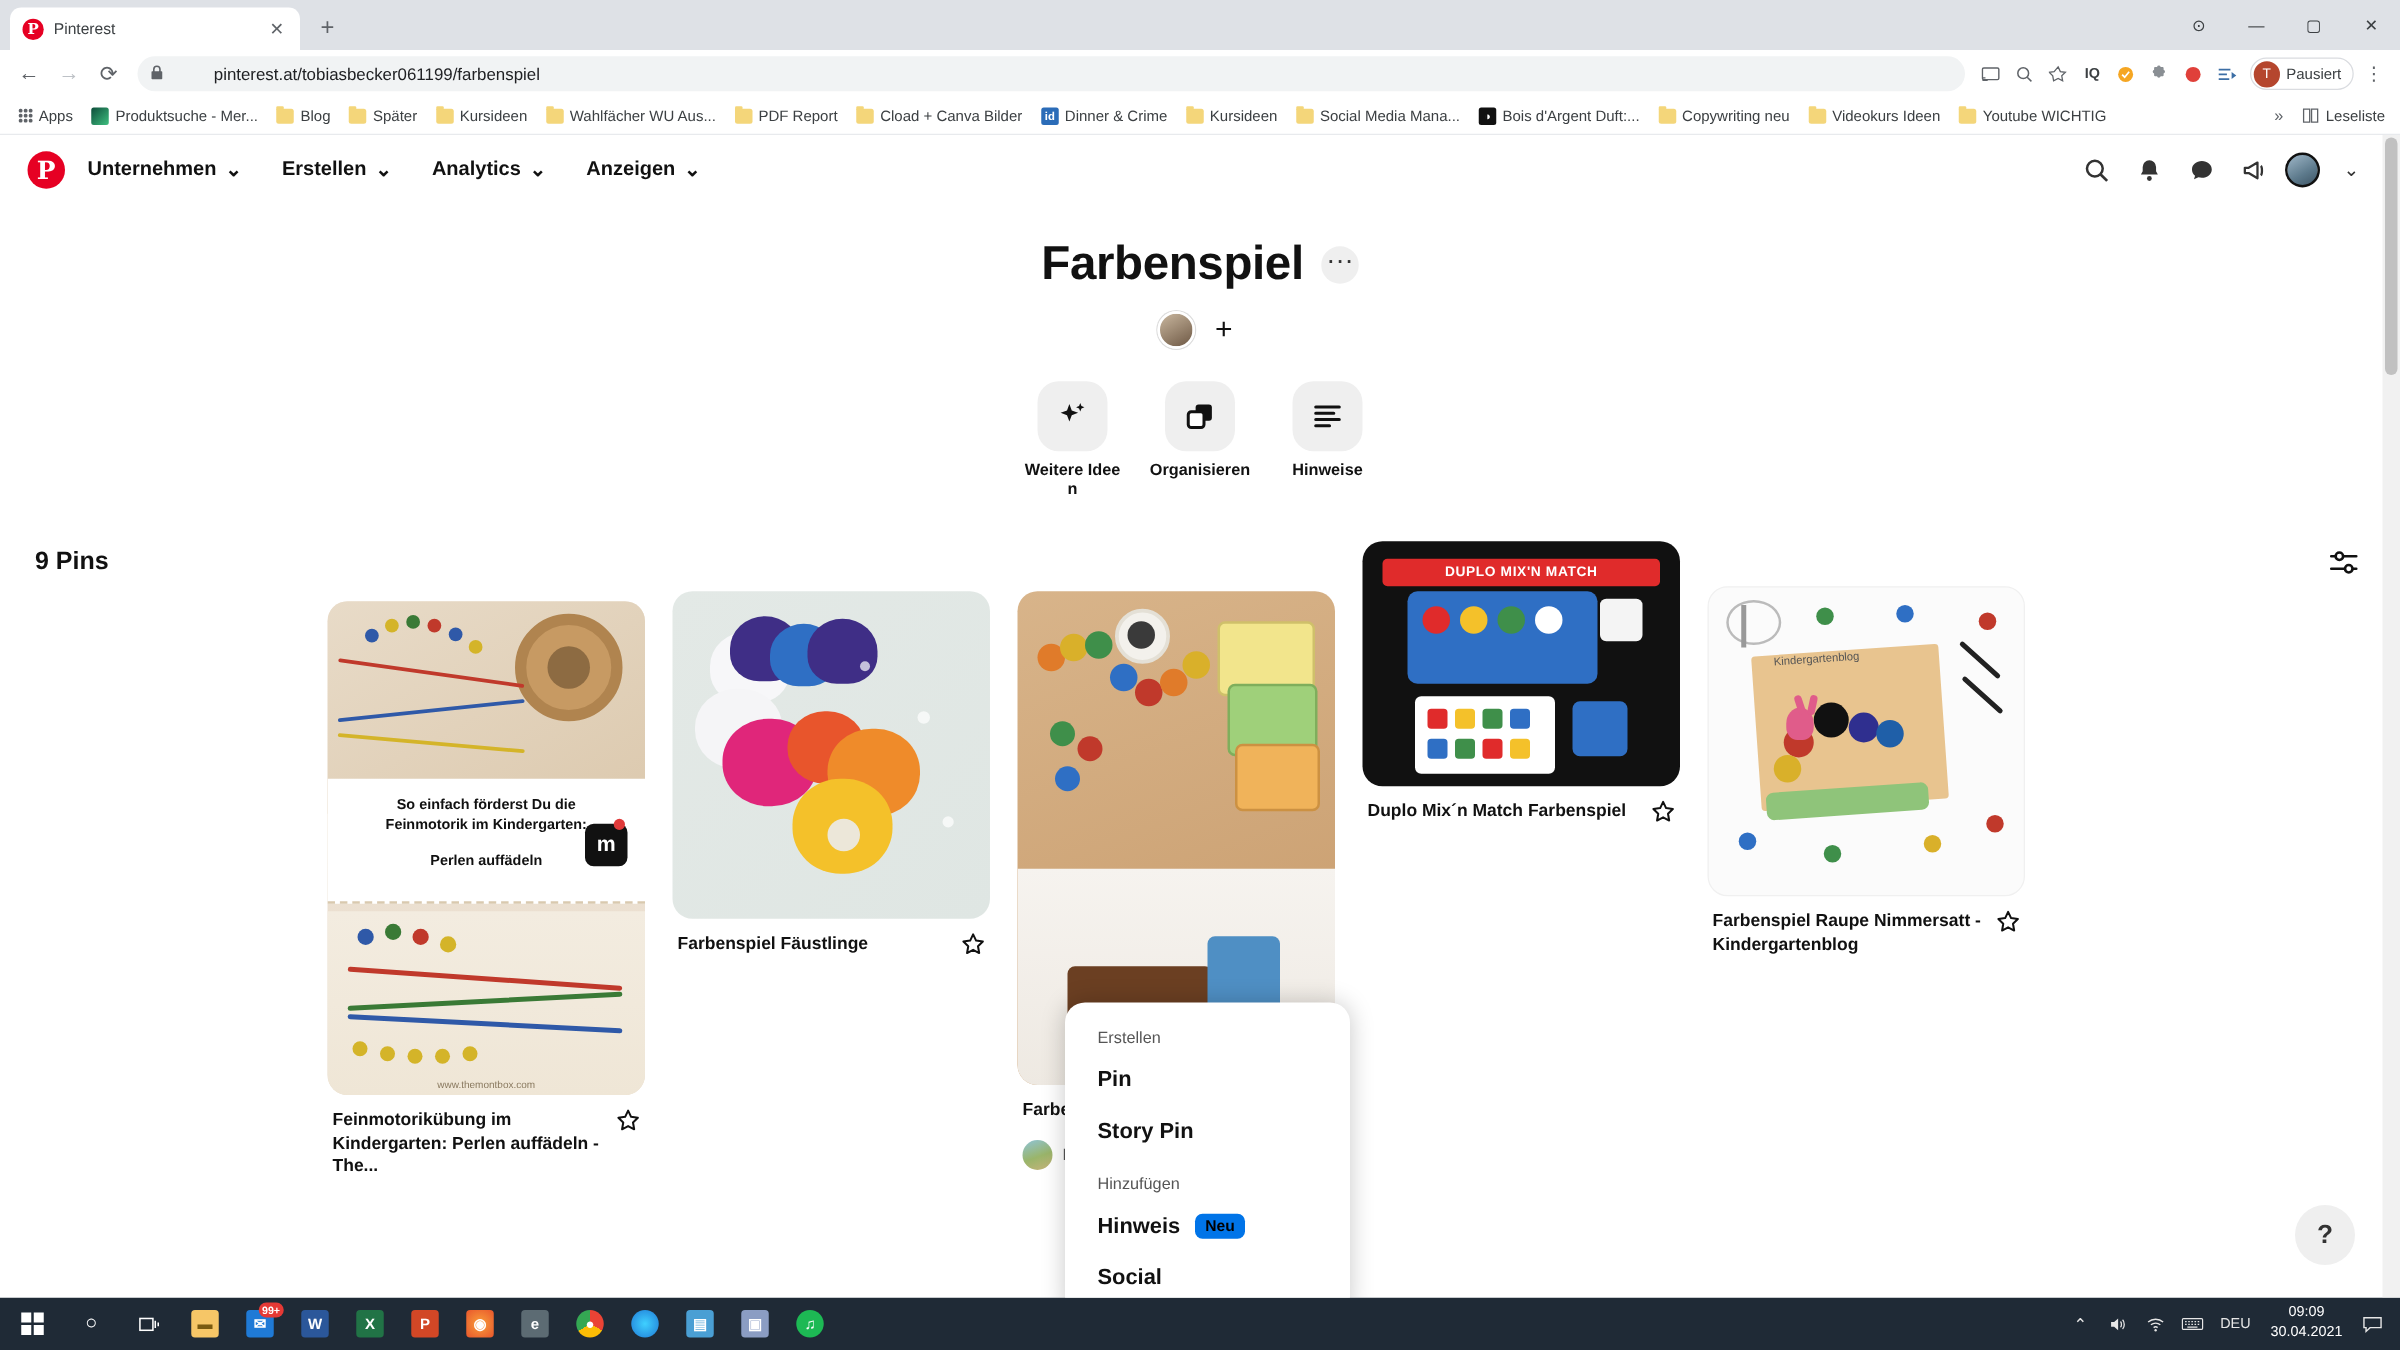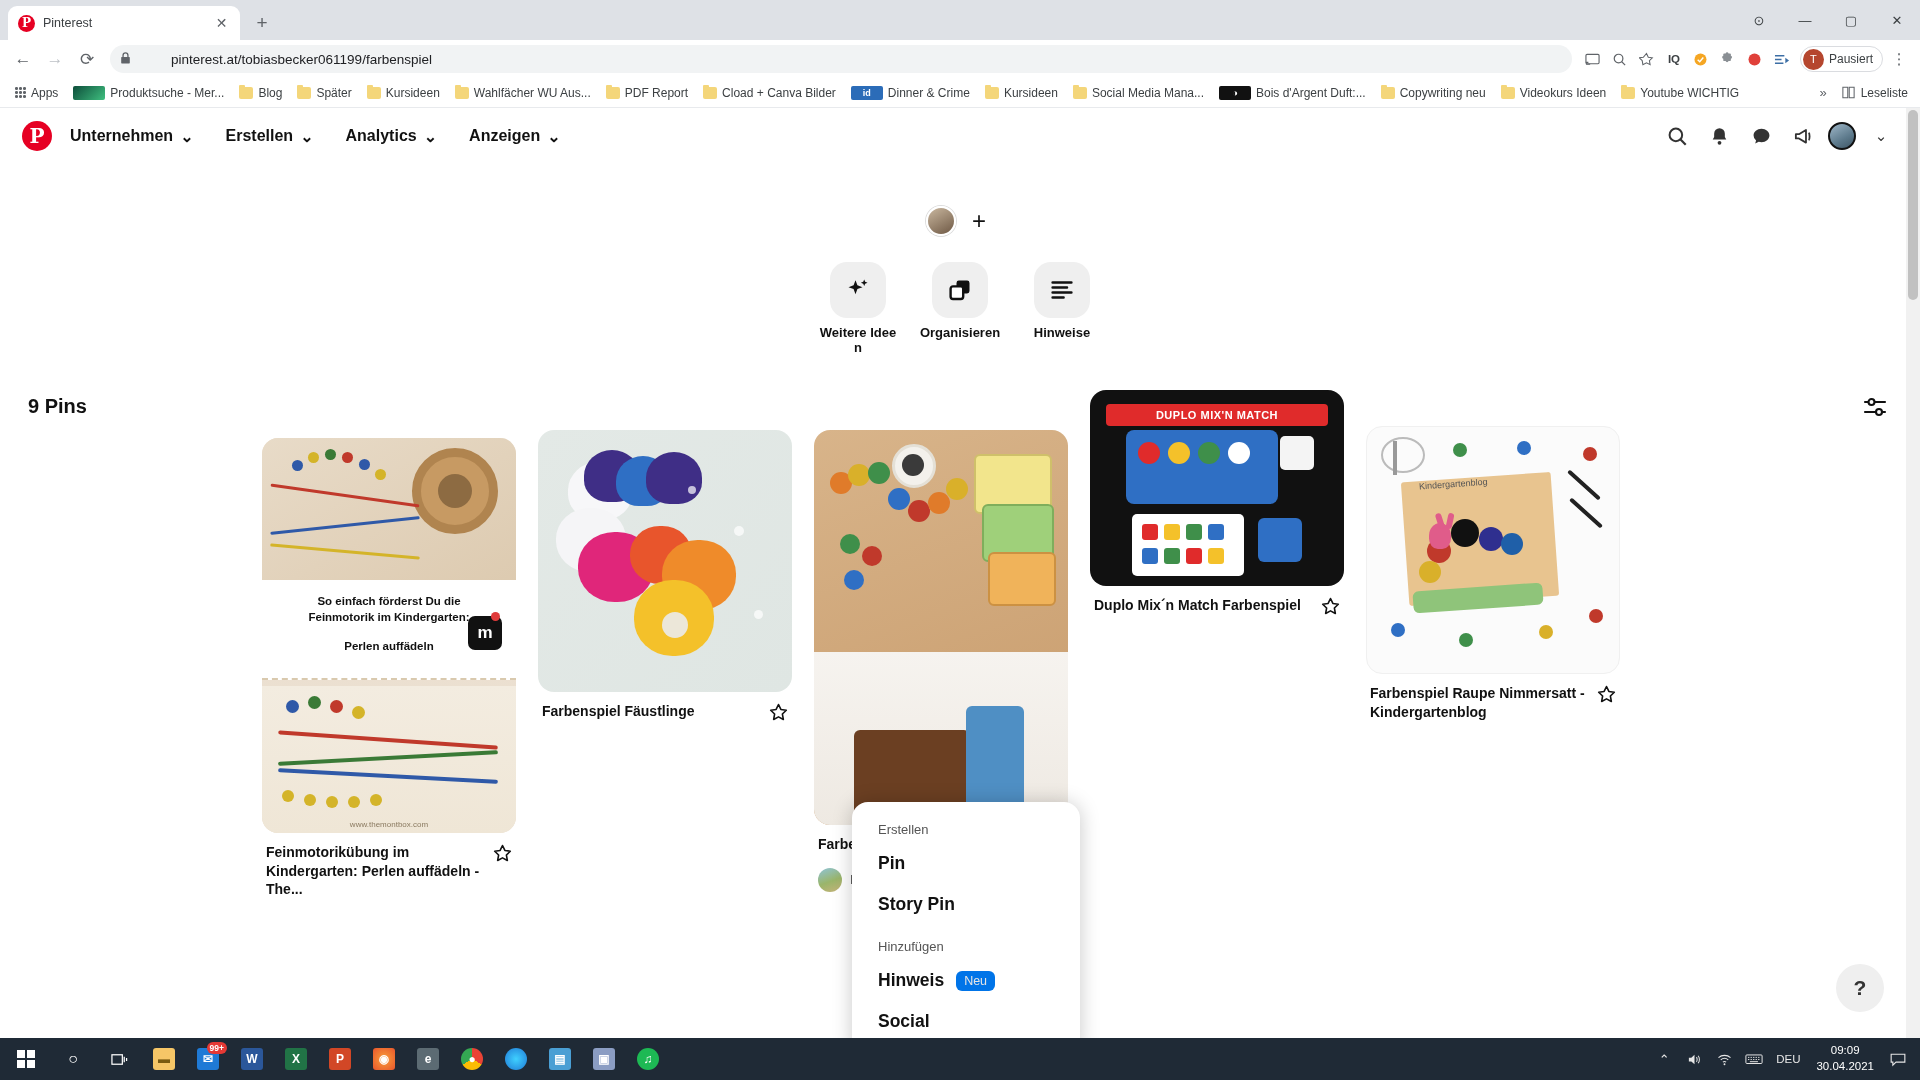--- a/index.html
+++ b/index.html
@@ -75,21 +75,21 @@
     border-radius: 4px; white-space: nowrap; flex: 0 0 auto;
   }
   .bm-label { font-size: 12px; color: #3c4043; }
   .bm-folder { width: 14px; height: 12px; background: #f4d67a; border-radius: 1px 2px 2px 2px;
     position: relative; flex: 0 0 auto; }
   .bm-folder::before { content: ""; position: absolute; top: -2px; left: 0;
     width: 6px; height: 3px; background: #f4d67a; border-radius: 1px 1px 0 0; }
   .apps-grid { display: grid; grid-template-columns: repeat(3, 2.6px);
     grid-gap: 1.6px; flex: 0 0 auto; }
   .apps-grid i { width: 2.6px; height: 2.6px; background: #5f6368; border-radius: 50%; display: block; }
-  .fav-sq { width: 32px; height: 14px; border-radius: 2px; flex: 0 0 auto; }
+  .fav-sq { width: 14px; height: 14px; border-radius: 2px; flex: 0 0 auto; }
   .bm-overflow { margin-left: auto; display: flex; align-items: center; gap: 14px; padding-right: 4px; }
   .chev { font-size: 13px; color: #5f6368; }
   .read-list { display: flex; align-items: center; gap: 5px; }
 
   
   .page { flex: 1 1 auto; background: #fff; position: relative; overflow: hidden; }
 
   .pnav { height: 56px; display: flex; align-items: center; padding: 0 22px; gap: 4px; }
   .plogo { width: 30px; height: 30px; border-radius: 50%; background: #e60023;
     color: #fff; display: flex; align-items: center; justify-content: center;
@@ -156,21 +156,21 @@
 
   
   .dropdown {
     position: absolute; left: 852px; top: 694px; width: 228px;
     background: #fff; border-radius: 16px;
     box-shadow: 0 1px 20px rgba(0,0,0,0.22); padding: 16px 0 12px 0; z-index: 40;
   }
   .dd-section { font-size: 13px; color: #555; padding: 4px 26px 6px 26px; }
   .dd-item { font-size: 17.5px; font-weight: bold; color: #111;
     padding: 10px 26px; display: flex; align-items: center; gap: 12px; }
-  .dd-badge { background: #0074e8; color: #e5e5e5; font-size: 12.5px; font-weight: normal;
+  .dd-badge { background: #0074e8; color: #000000; font-size: 12.5px; font-weight: bold;
     padding: 3px 8px; border-radius: 6px; }
   .help-fab {
     position: absolute; right: 36px; bottom: 26px; width: 48px; height: 48px;
     border-radius: 50%; background: #efefef; display: flex; align-items: center;
     justify-content: center; font-size: 21px; font-weight: bold; color: #333; z-index: 30;
   }
   .scrollbar { position: absolute; right: 0; top: 0; width: 14px; bottom: 0; background: #f1f1f1; }
   .scrollthumb { position: absolute; right: 2px; top: 2px; width: 10px; height: 190px;
     background: #c1c1c1; border-radius: 5px; }
 
@@ -403,20 +403,24 @@
           <svg width="21" height="21" viewBox="0 0 22 22">
               <path d="M3 8.6v4.4h3.2l7.4 4.4V4.2L6.2 8.6zM16.4 7.1c1.3 1 1.3 6.8 0 7.8" stroke="#333" stroke-width="1.9" fill="none" stroke-linejoin="round"></path>
             </svg>
         </div>
         <div class="pn-avatar"></div>
         <div class="pn-ico" style="font-size:15px">⌄</div>
       </div>
     </div>
 
     <div class="board-head">
+      <div class="board-title-row">
+        <div class="board-title">Farbenspiel</div>
+        <div class="board-more">···</div>
+      </div>
       <div class="collab-row">
         <div class="collab-av"></div>
         <div class="collab-add">+</div>
       </div>
 
       <div class="actions">
         <div class="action">
           <div class="action-btn">
             <svg width="26" height="26" viewBox="0 0 26 26">
                 <path d="M10.5 3.2l1.9 5.1 5.1 1.9-5.1 1.9-1.9 5.1-1.9-5.1-5.1-1.9 5.1-1.9z" fill="#111"></path>

